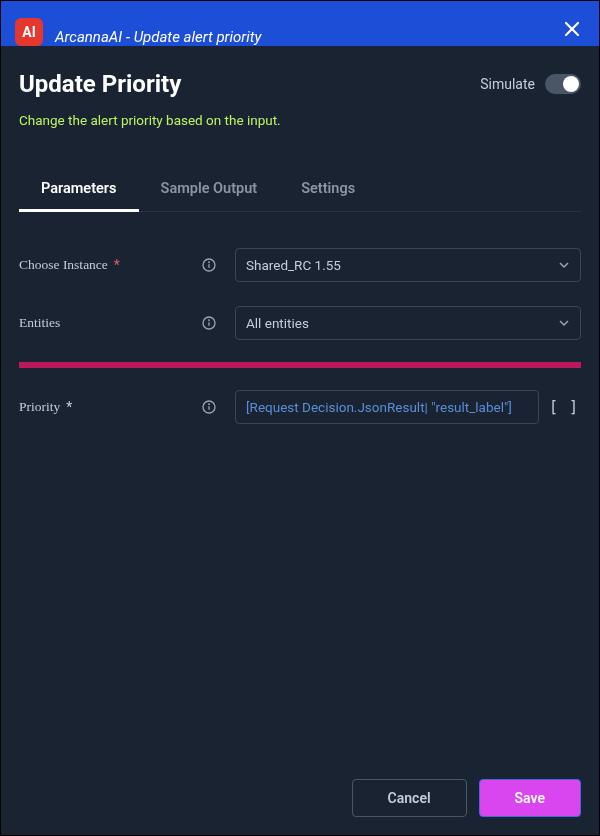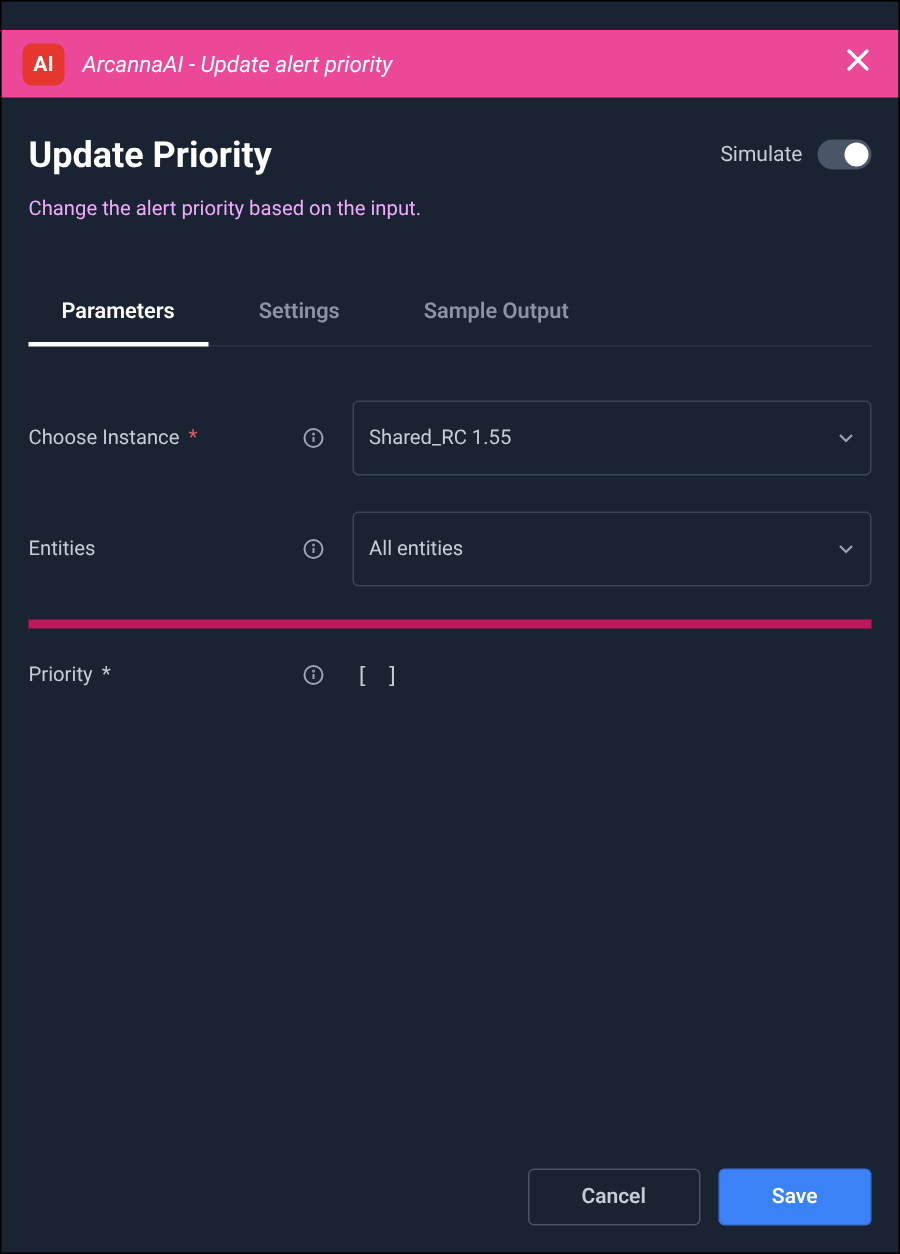--- a/index.html
+++ b/index.html
@@ -12,27 +12,26 @@
       font-size: 14px;
       border: 1px solid #000;
     }
     .modal {
       width: 100%;
       height: 100%;
       display: flex;
       flex-direction: column;
     }
     .titlebar {
-      background: #ec4899;
+      background: #1d4ed8;
       height: 45px;
       display: flex;
-      align-items: center;
+      align-items: flex-end;
       padding: 0 14px;
       gap: 12px;
-      margin-top: 19px;
     }
     .app-icon {
       width: 28px;
       height: 28px;
       background: #e6372f;
       border-radius: 6px;
       display: flex;
       align-items: center;
       justify-content: center;
       color: #fff;
@@ -90,28 +89,28 @@
       content: "";
       position: absolute;
       width: 16px;
       height: 16px;
       background: #fff;
       border-radius: 50%;
       top: 2px;
       right: 2px;
     }
     .subtitle {
-      color: #f0abfc;
+      color: #bef264;
       font-size: 13.5px;
       margin-bottom: 40px;
     }
     .tabs {
       display: flex;
       border-bottom: 1px solid #2a3548;
-      gap: 12px;
+      gap: 0;
     }
     .tab {
       padding: 12px 22px;
       color: #8a94a6;
       font-size: 14.5px;
       font-weight: 600;
       cursor: pointer;
       border-bottom: 3px solid transparent;
       margin-bottom: -1px;
     }
@@ -136,20 +135,21 @@
     }
     .field-label-wrap {
       width: 182px;
       display: flex;
       align-items: center;
       flex-shrink: 0;
     }
     .field-label {
       color: #c5cdd8;
       font-size: 13.5px;
+      font-family: Liberation Serif, serif;
     }
     .required {
       color: #e15c5c;
       margin-left: 6px;
     }
     .info-icon {
       width: 34px;
       display: flex;
       align-items: center;
       justify-content: flex-start;
@@ -161,21 +161,21 @@
       stroke: #9aa4b2;
     }
     .field-control {
       flex: 1;
       display: flex;
       align-items: center;
       gap: 8px;
     }
     .select {
       flex: 1;
-      height: 50px;
+      height: 34px;
       background: transparent;
       border: 1px solid #3a4558;
       border-radius: 4px;
       color: #c5cdd8;
       padding: 0 10px;
       display: flex;
       align-items: center;
       justify-content: space-between;
       cursor: pointer;
       font-size: 13.5px;
@@ -212,21 +212,21 @@
       display: flex;
       align-items: center;
       justify-content: center;
     }
     .btn-secondary {
       background: transparent;
       border: 1px solid #4a5568;
       color: #c5cdd8;
     }
     .btn-primary {
-      background: #3b82f6;
+      background: #d946ef;
       border: 1px solid #3a6fd8;
       color: #fff;
     }
   </style>
 </head>
 <body>
 
 <div class="modal">
 
   <div class="titlebar">
@@ -249,22 +249,22 @@
       <div class="simulate-wrap">
         <span class="simulate-label">Simulate</span>
         <div class="toggle"></div>
       </div>
     </div>
 
     <div class="subtitle">Change the alert priority based on the input.</div>
 
     <div class="tabs">
       <div class="tab active">Parameters</div>
+      <div class="tab">Sample Output</div>
       <div class="tab">Settings</div>
-      <div class="tab">Sample Output</div>
     </div>
 
     <div class="form">
 
       <div class="form-row">
         <div class="field-label-wrap">
           <span class="field-label">Choose Instance</span>
           <span class="required">*</span>
         </div>
         <div class="info-icon">
@@ -311,20 +311,23 @@
           <span class="required" style="color:#c5cdd8;">*</span>
         </div>
         <div class="info-icon">
           <svg viewBox="0 0 24 24" fill="none" stroke-width="2">
               <circle cx="12" cy="12" r="9"></circle>
               <line x1="12" y1="11" x2="12" y2="16"></line>
               <circle cx="12" cy="8" r="0.5" fill="#9aa4b2"></circle>
             </svg>
         </div>
         <div class="field-control">
+          <div class="select priority">
+            <span>[Request Decision.JsonResult| "result_label"]</span>
+          </div>
           <span class="placeholder-btn">[ ]</span>
         </div>
       </div>
 
     </div>
 
   </div>
 
   <div class="footer">
     <div class="btn btn-secondary">Cancel</div>

